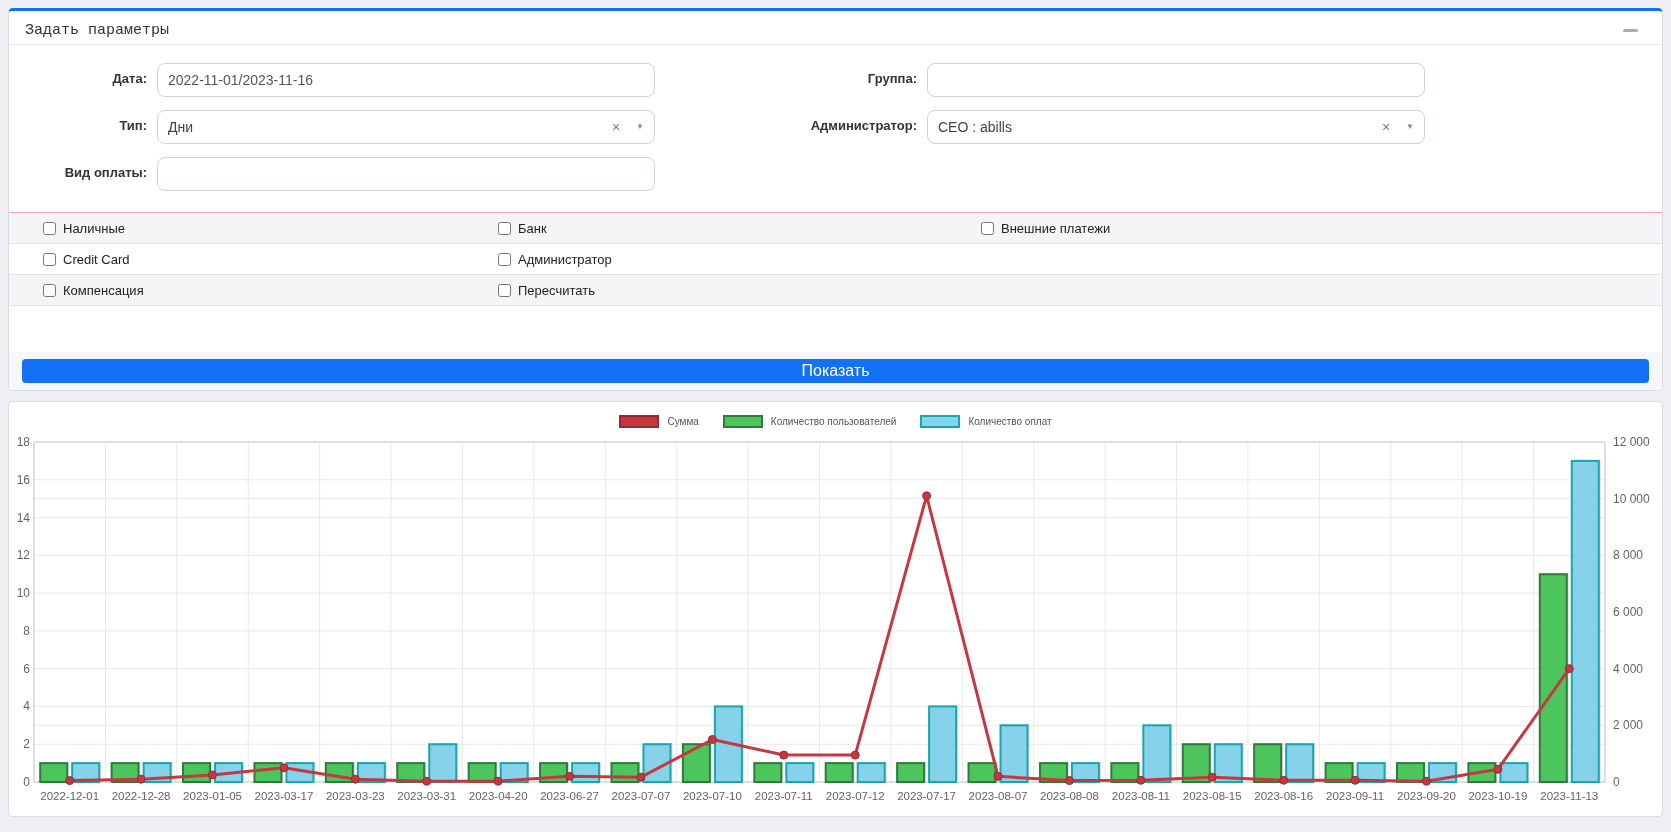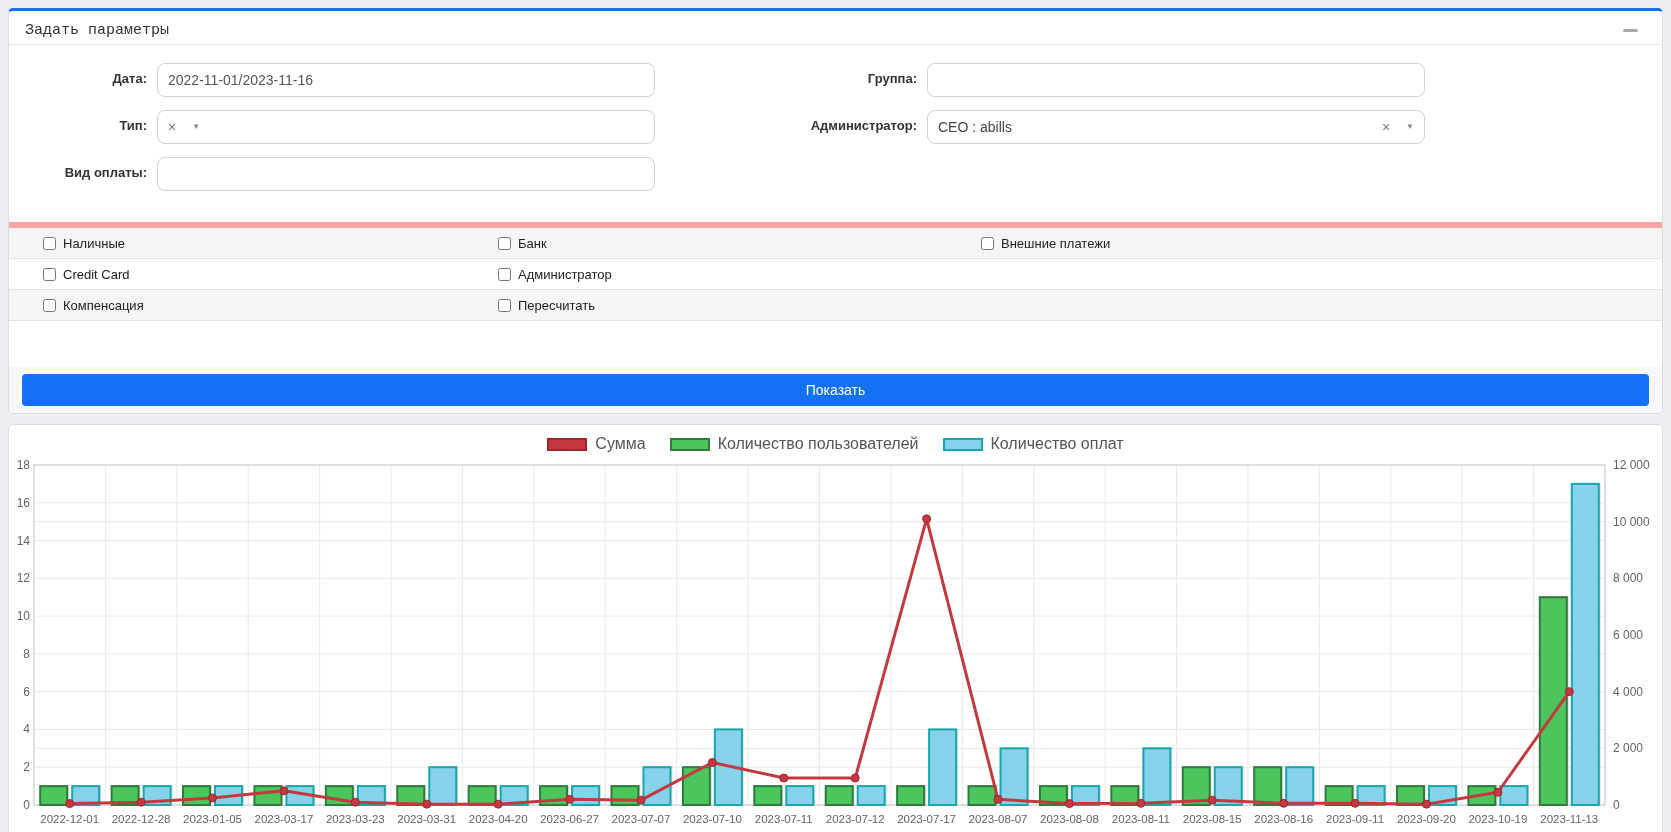--- a/index.html
+++ b/index.html
@@ -23,58 +23,59 @@
   .f-input, .f-select {
     flex:0 0 498px; height:34px; border:1px solid #ccd2da; border-radius:8px;
     padding:8px 10px; font-size:14px; color:#555; background:#fff; outline:none;
     font-family:"Liberation Sans", sans-serif;
   }
   .f-select { display:flex; align-items:center; cursor:pointer; }
   .f-select .sel-text { flex:1; color:#444; }
   .sel-clear { color:#777; font-size:14px; margin-right:16px; cursor:pointer; line-height:1; }
   .sel-caret { color:#888; font-size:8px; cursor:pointer; line-height:1; }
 
-  .chk-table { margin-top:18px; border-top:6px solid #fca5a5; }
+  .chk-table { margin-top:8px; border-top:1px solid #fca5a5; }
   .chk-row { display:flex; height:31px; align-items:center; border-bottom:1px solid #dfe2e6; }
   .chk-row:nth-child(odd) { background:#f5f5f5; }
   .chk-cell { display:flex; align-items:center; padding-left:34px; font-size:13px; color:#222; }
   .chk-cell:nth-child(1) { width:455px; }
   .chk-cell:nth-child(2) { width:483px; }
   .chk-cell:nth-child(3) { flex:1; }
   .chk-cell input { width:13px; height:13px; margin:0 7px 0 0; }
 
   .btn-zone { margin-top:46px; background:#f6f7f8; padding:7px 13px; border-radius:0 0 5px 5px; }
-  .show-btn { display:block; width:100%; height:32px; background:#1371f6; color:#fff; border:none;
-    border-radius:4px; font-size:14px; cursor:pointer; font-family:"Liberation Sans", sans-serif; }
+  .show-btn { display:block; width:100%; height:24px; background:#1371f6; color:#fff; border:none;
+    border-radius:4px; font-size:16px; cursor:pointer; font-family:"Liberation Sans", sans-serif; }
 
   #chart-card { margin-top:10px; padding:8px 0 4px; }
   .legend { display:flex; justify-content:center; align-items:center; height:22px; }
   .legend-item { display:flex; align-items:center; margin:0 12px; }
   .swatch { width:40px; height:13px; border:2px solid; margin-right:8px; }
-  .legend-label { font-size:16px; color:#555; }
+  .legend-label { font-size:10px; color:#555; }
   #chart-svg { display:block; }
 </style>
 </head>
 <body>
 
 <div class="card" id="params-card">
   <div class="card-header">
     <span>Задать параметры</span>
     <span class="dash"></span>
   </div>
 
   <div class="form-area">
     <div class="form-col">
       <div class="f-row">
         <div class="f-label">Дата:</div>
         <input class="f-input" type="text" value="2022-11-01/2023-11-16" style="">
       </div>
       <div class="f-row">
         <div class="f-label">Тип:</div>
         <div class="f-select">
+          <span class="sel-text">Дни</span>
           <span class="sel-clear">×</span>
           <span class="sel-caret">▼</span>
         </div>
       </div>
       <div class="f-row">
         <div class="f-label">Вид оплаты:</div>
         <input class="f-input" type="text" value="" style="">
       </div>
     </div>
 

